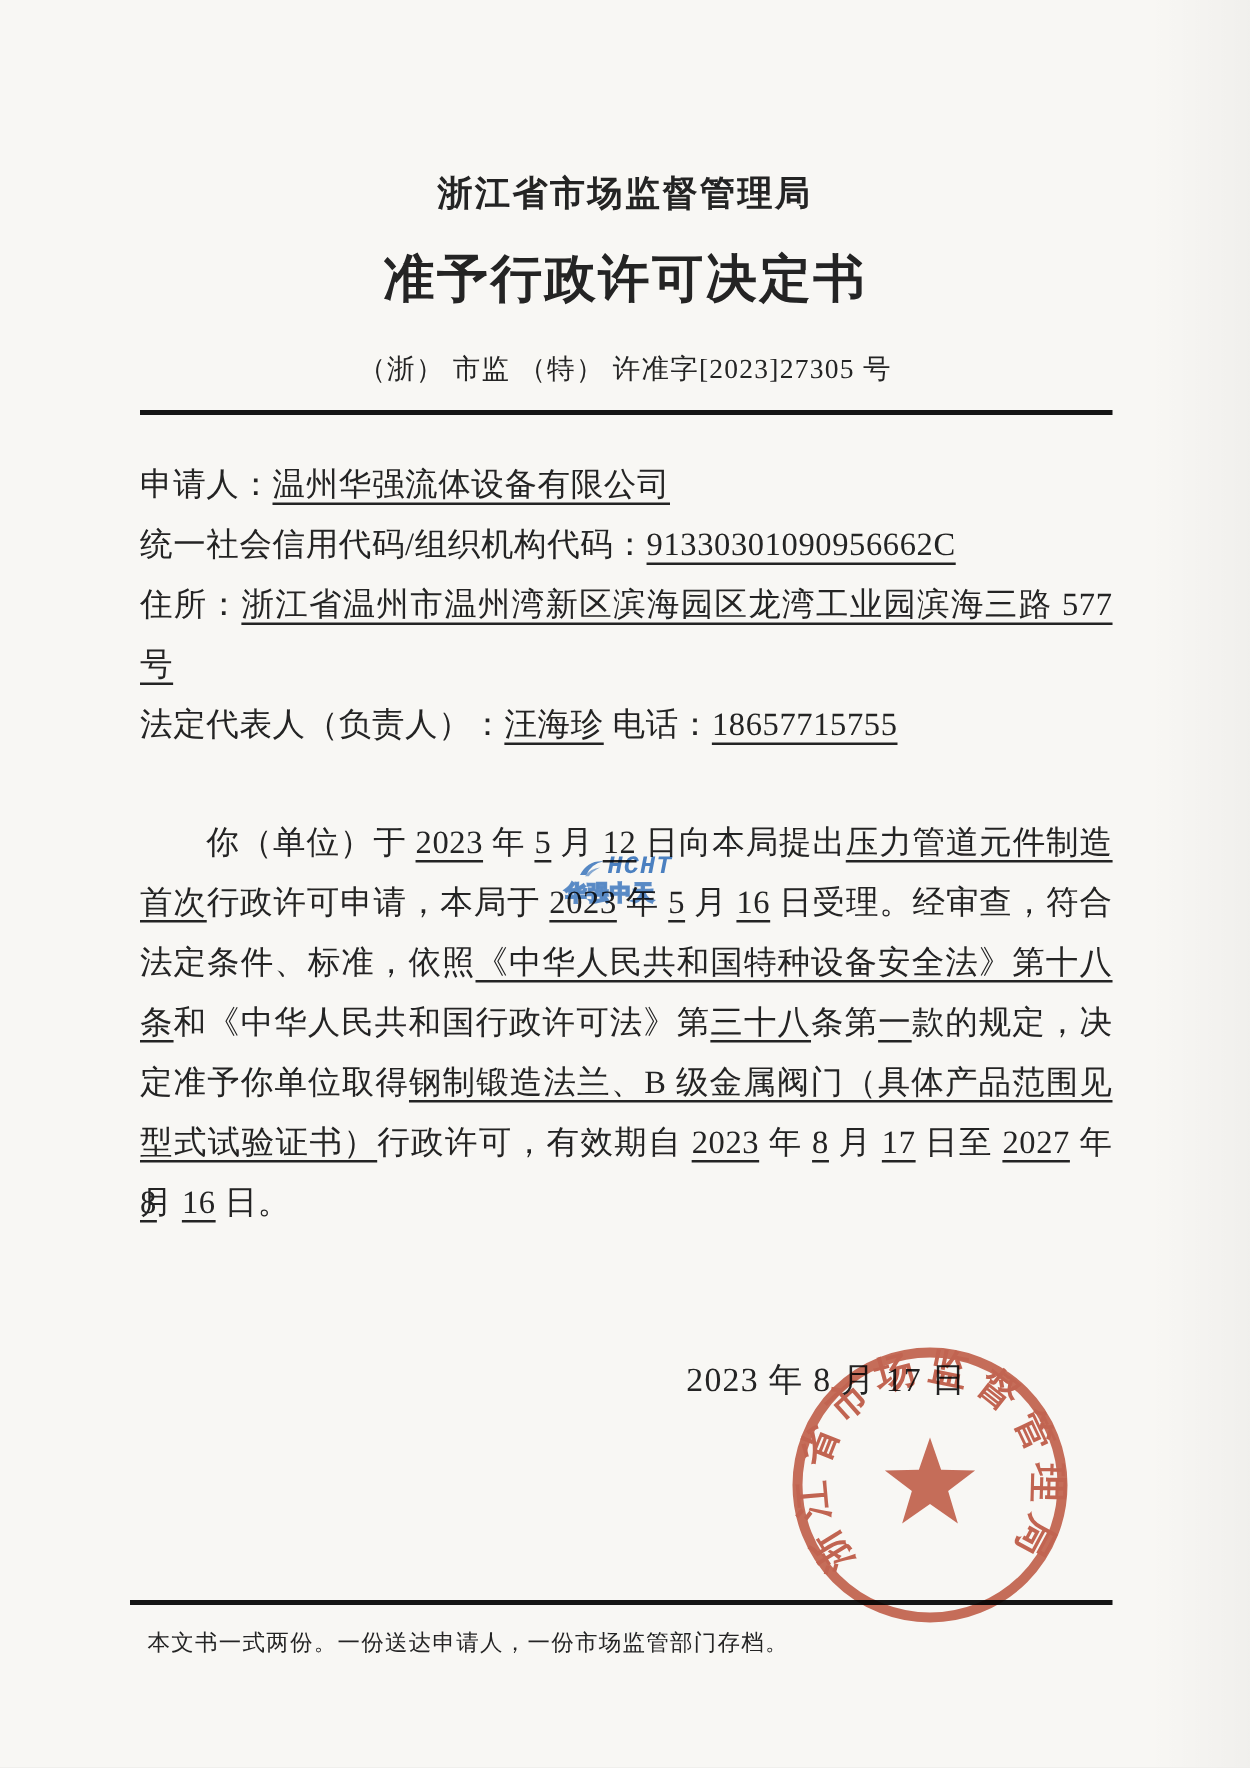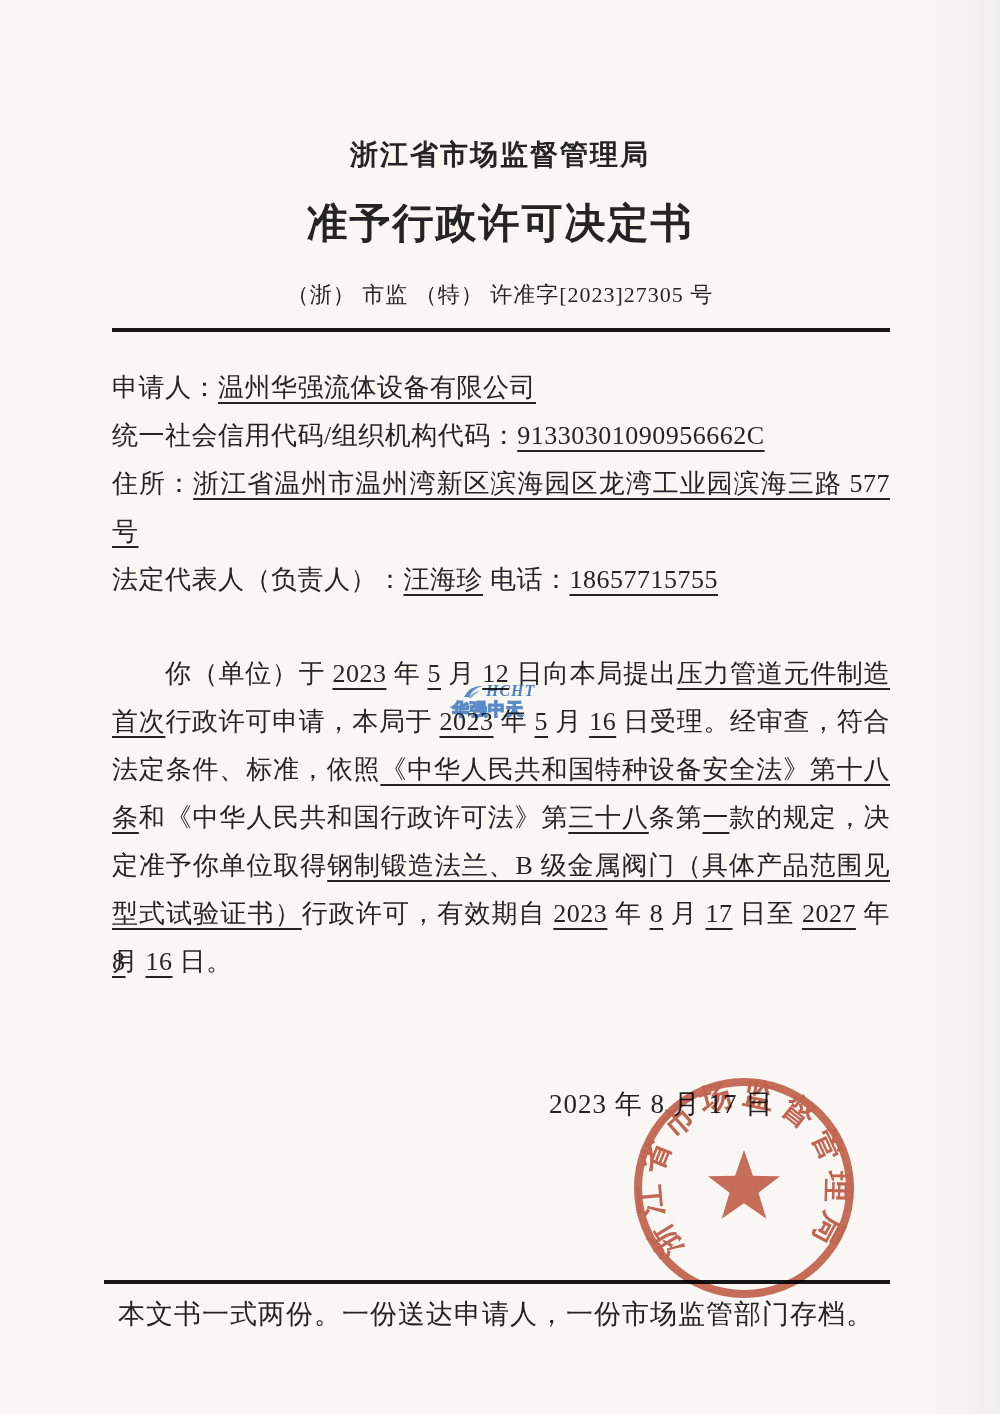--- a/index.html
+++ b/index.html
@@ -62,31 +62,31 @@
     text-underline-offset:6px;
     text-decoration-thickness:1.5px;
   }
   .date-line{
     position:absolute;top:1086px;left:549px;
     font-size:27px;letter-spacing:1px;
     z-index:1;
   }
   .footer-note{
     position:absolute;top:1292px;left:118px;width:780px;
-    font-size:27px;line-height:44px;letter-spacing:1px;
+    font-size:18px;line-height:44px;letter-spacing:1px;
     z-index:1;
   }
   .watermark{
     position:absolute;top:682px;left:452px;width:110px;
     z-index:2;mix-blend-mode:multiply;pointer-events:none;
   }
   .wm-row{display:flex;align-items:center;gap:2px;margin-left:10px;}
   .wm-logo{
-    font-family:Liberation Serif, serif;
-    font-weight:700;font-style:italic;font-size:16px;
+    font-family:Liberation Mono, monospace;
+    font-weight:700;font-style:italic;font-size:20px;
     color:var(--wm-blue);letter-spacing:1px;opacity:0.85;
   }
   .wm-cn{
     font-family:"Liberation Sans","DejaVu Sans",sans-serif;
     font-weight:700;font-size:17px;letter-spacing:1px;
     color:rgba(222,234,248,0.9);
     -webkit-text-stroke:1.6px rgba(46,111,192,0.75);
     margin-top:-2px;
   }
   .seal{

